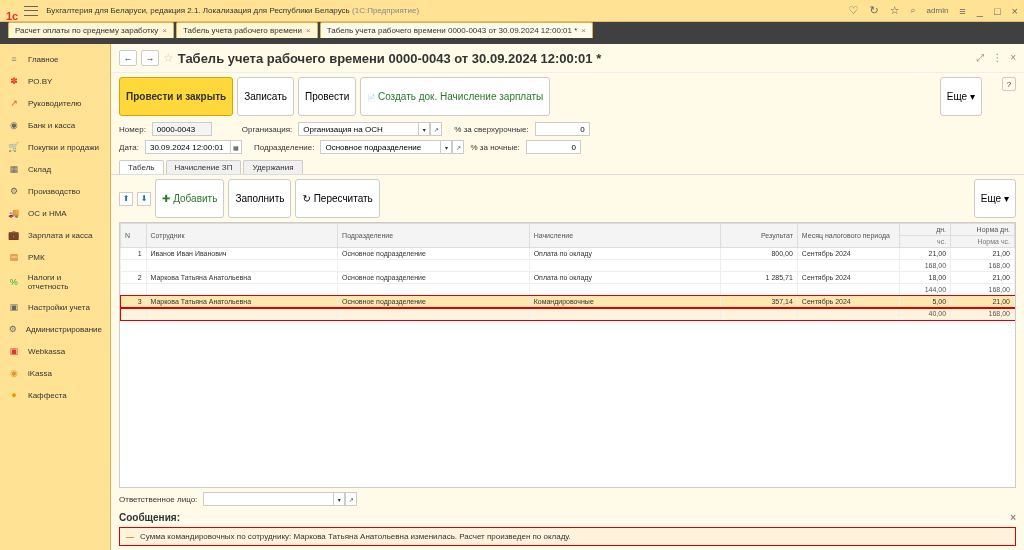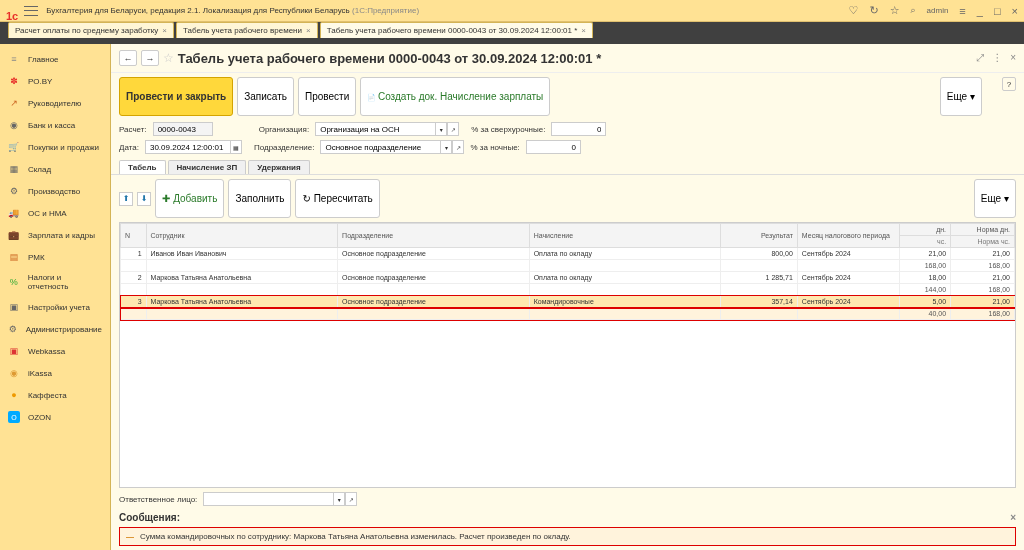--- a/index.html
+++ b/index.html
@@ -34,21 +34,21 @@
 .toolbar-right { margin-left: auto; display: flex; gap: 20px; }
 .help { width: 14px; height: 14px; border: 1px solid #ccc; border-radius: 2px; display: flex; align-items: center; justify-content: center; font-size: 8px; cursor: pointer; }
 .form-row { padding: 2px 8px; display: flex; gap: 6px; align-items: center; font-size: 8px; }
 .form-row label { color: #333; }
 .inp { border: 1px solid #ccc; background: #fff; padding: 1px 4px; font-size: 8px; height: 14px; }
 .inp[readonly] { background: #f4f4f4; }
 .combo { display: flex; }
 .combo .inp { border-right: none; }
 .combo-btn { width: 12px; height: 14px; border: 1px solid #ccc; background: #fff; font-size: 6px; cursor: pointer; display: flex; align-items: center; justify-content: center; }
 .sub-tabs { display: flex; padding: 4px 8px 0; gap: 2px; }
-.sub-tab { border: 1px solid #ccc; border-bottom: none; padding: 2px 8px; font-size: 8px; background: #f0f0f0; border-radius: 2px 2px 0 0; cursor: pointer; font-weight: bold; }
+.sub-tab { border: 1px solid #ccc; border-bottom: none; padding: 2px 8px; font-size: 8px; background: #f0f0f0; border-radius: 2px 2px 0 0; cursor: pointer; }
 .sub-tab.active { background: #fff; }
 .table-toolbar { padding: 4px 8px; display: flex; gap: 4px; align-items: center; border-top: 1px solid #ddd; }
 .small-btn { width: 14px; height: 14px; border: 1px solid #ccc; background: #fff; font-size: 8px; display: flex; align-items: center; justify-content: center; cursor: pointer; }
 .table-wrap { flex: 1; overflow: auto; background: #fff; margin: 0 8px; border: 1px solid #ccc; }
 table { width: 100%; border-collapse: collapse; font-size: 7px; }
 th { background: #f4f4f4; border: 1px solid #ddd; padding: 2px 4px; text-align: left; font-weight: normal; color: #555; position: sticky; top: 0; }
 td { border: 1px solid #eee; padding: 2px 4px; }
 .sub-header th { font-size: 7px; color: #777; }
 .num { text-align: right; }
 tr.highlighted { background: #ffe8b0; outline: 1px solid #d00; }
@@ -132,21 +132,21 @@
     <div class="side-item">
         <span class="side-icon" style="color:#666">⚙</span>
         <span>Производство</span>
       </div>
     <div class="side-item">
         <span class="side-icon" style="color:#666">🚚</span>
         <span>ОС и НМА</span>
       </div>
     <div class="side-item">
         <span class="side-icon" style="color:#666">💼</span>
-        <span>Зарплата и кадры</span>
+        <span>Зарплата и касса</span>
       </div>
     <div class="side-item">
         <span class="side-icon" style="color:#c62">▤</span>
         <span>РМК</span>
       </div>
     <div class="side-item">
         <span class="side-icon" style="color:#3a3">%</span>
         <span>Налоги и отчетность</span>
       </div>
     <div class="side-item">
@@ -161,24 +161,20 @@
         <span class="side-icon" style="color:#d33">▣</span>
         <span>Webkassa</span>
       </div>
     <div class="side-item">
         <span class="side-icon" style="color:#d93">◉</span>
         <span>iKassa</span>
       </div>
     <div class="side-item">
         <span class="side-icon" style="color:#e90">●</span>
         <span>Каффеста</span>
-      </div>
-    <div class="side-item">
-        <span class="side-icon" style="background:#0af;color:#fff;border-radius:2px;font-size:7px">O</span>
-        <span>OZON</span>
       </div>
   </div>
 
   <div class="main">
     <div class="header">
       <div class="nav-btn">←</div>
       <div class="nav-btn">→</div>
       <span class="star">☆</span>
       <span class="page-title">Табель учета рабочего времени 0000-0043 от 30.09.2024 12:00:01 *</span>
       <div class="header-icons">
@@ -193,23 +189,23 @@
       <button class="btn">Записать</button>
       <button class="btn">Провести</button>
       <button class="btn create">Создать док. Начисление зарплаты</button>
       <div class="toolbar-right">
         <button class="btn"><span>Еще</span> ▾</button>
         <div class="help">?</div>
       </div>
     </div>
 
     <div class="form-row">
-      <label>Расчет:</label>
+      <label>Номер:</label>
       <input class="inp" style="width: 60px;" readonly="" value="0000-0043">
-      <label style="margin-left:40px">Организация:</label>
+      <label style="margin-left:24px">Организация:</label>
       <div class="combo">
         <input class="inp" style="width: 120px;" value="Организация на ОСН">
         <div class="combo-btn">▾</div>
         <div class="combo-btn">↗</div>
       </div>
       <label style="margin-left:6px">% за сверхурочные:</label>
       <input class="inp num" style="width: 55px;" value="0">
     </div>
 
     <div class="form-row">

